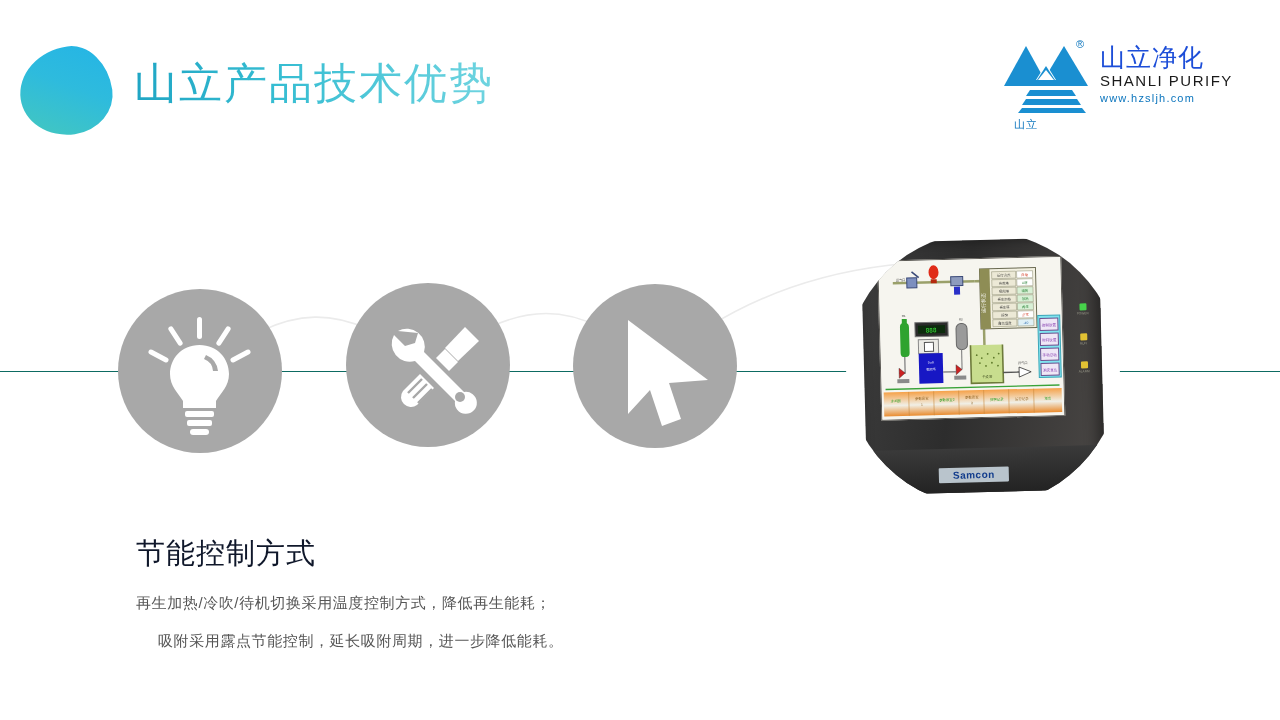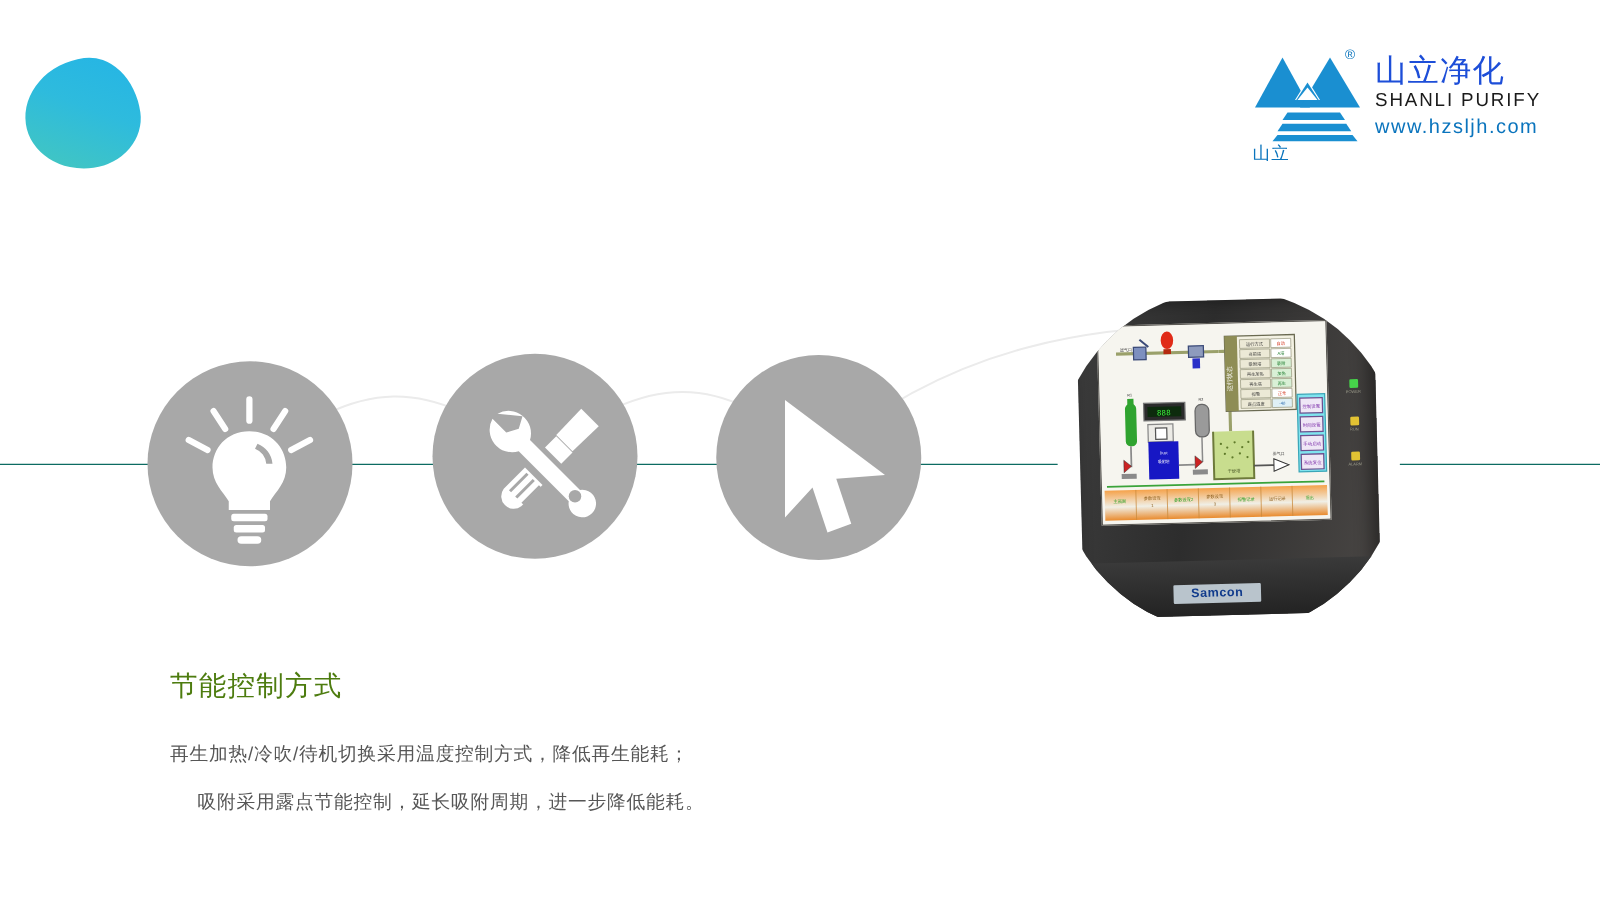--- a/index.html
+++ b/index.html
@@ -64,23 +64,23 @@
   }
   .logo-reg {
     position: absolute;
     left: 76px;
     top: 0px;
     font-size: 11px;
     color: #0a74bd;
   }
   .logo-sub-cn {
     position: absolute;
-    left: 2px;
+    left: 14px;
     bottom: -2px;
-    font-size: 14px;
+    font-size: 11px;
     color: #0a74bd;
     letter-spacing: 1px;
     text-align: right;
   }
   .logo-text {
     position: absolute;
     left: 100px;
     top: 6px;
     width: 125px;
   }
@@ -92,21 +92,21 @@
     white-space: nowrap;
   }
   .logo-en {
     font-size: 15px;
     color: #1a1a1a;
     letter-spacing: 1.5px;
     line-height: 1.3;
     white-space: nowrap;
   }
   .logo-url {
-    font-size: 16px;
+    font-size: 11px;
     color: #0a74bd;
     letter-spacing: 1.2px;
     line-height: 1.35;
     white-space: nowrap;
   }
 
   
   .band {
     position: absolute;
     left: 0;
@@ -217,22 +217,22 @@
   }
 
   
   .hmi { position: absolute; left:0; top:0; width:182px; height:158px; }
 
   
   .subhead {
     position: absolute;
     left: 136px;
     top: 534px;
-    font-size: 22px;
-    color: #4d7c0f;
+    font-size: 29px;
+    color: #0f172a;
     letter-spacing: 1px;
     white-space: nowrap;
   }
   .body-line {
     position: absolute;
     left: 136px;
     font-size: 15px;
     color: #565656;
     letter-spacing: .6px;
     white-space: nowrap;
@@ -240,20 +240,21 @@
   #body-line-1 { top: 594px; }
   #body-line-2 { top: 632px; margin-left: 22px; }
 </style>
 </head>
 <body>
 
 <div class="header">
 
   <div class="blob"></div>
 
+  <div class="slide-title">山立产品技术优势</div>
 
   <div class="logo">
     <div class="logo-mark">
       <svg viewBox="0 0 92 74" width="92" height="74">
         <polygon points="26,6 48,46 4,46" fill="#1a8fd1"></polygon>
         <polygon points="64,6 88,46 40,46" fill="#1a8fd1"></polygon>
         <polygon points="46,24 56,40 36,40" fill="#ffffff"></polygon>
         <polygon points="46,26 55,40 37,40" fill="#1a8fd1"></polygon>
         <polygon points="46,30 54,40 38,40" fill="#ffffff"></polygon>
         <path d="M30,50 L72,50 L76,56 L26,56 Z" fill="#1a8fd1"></path>

